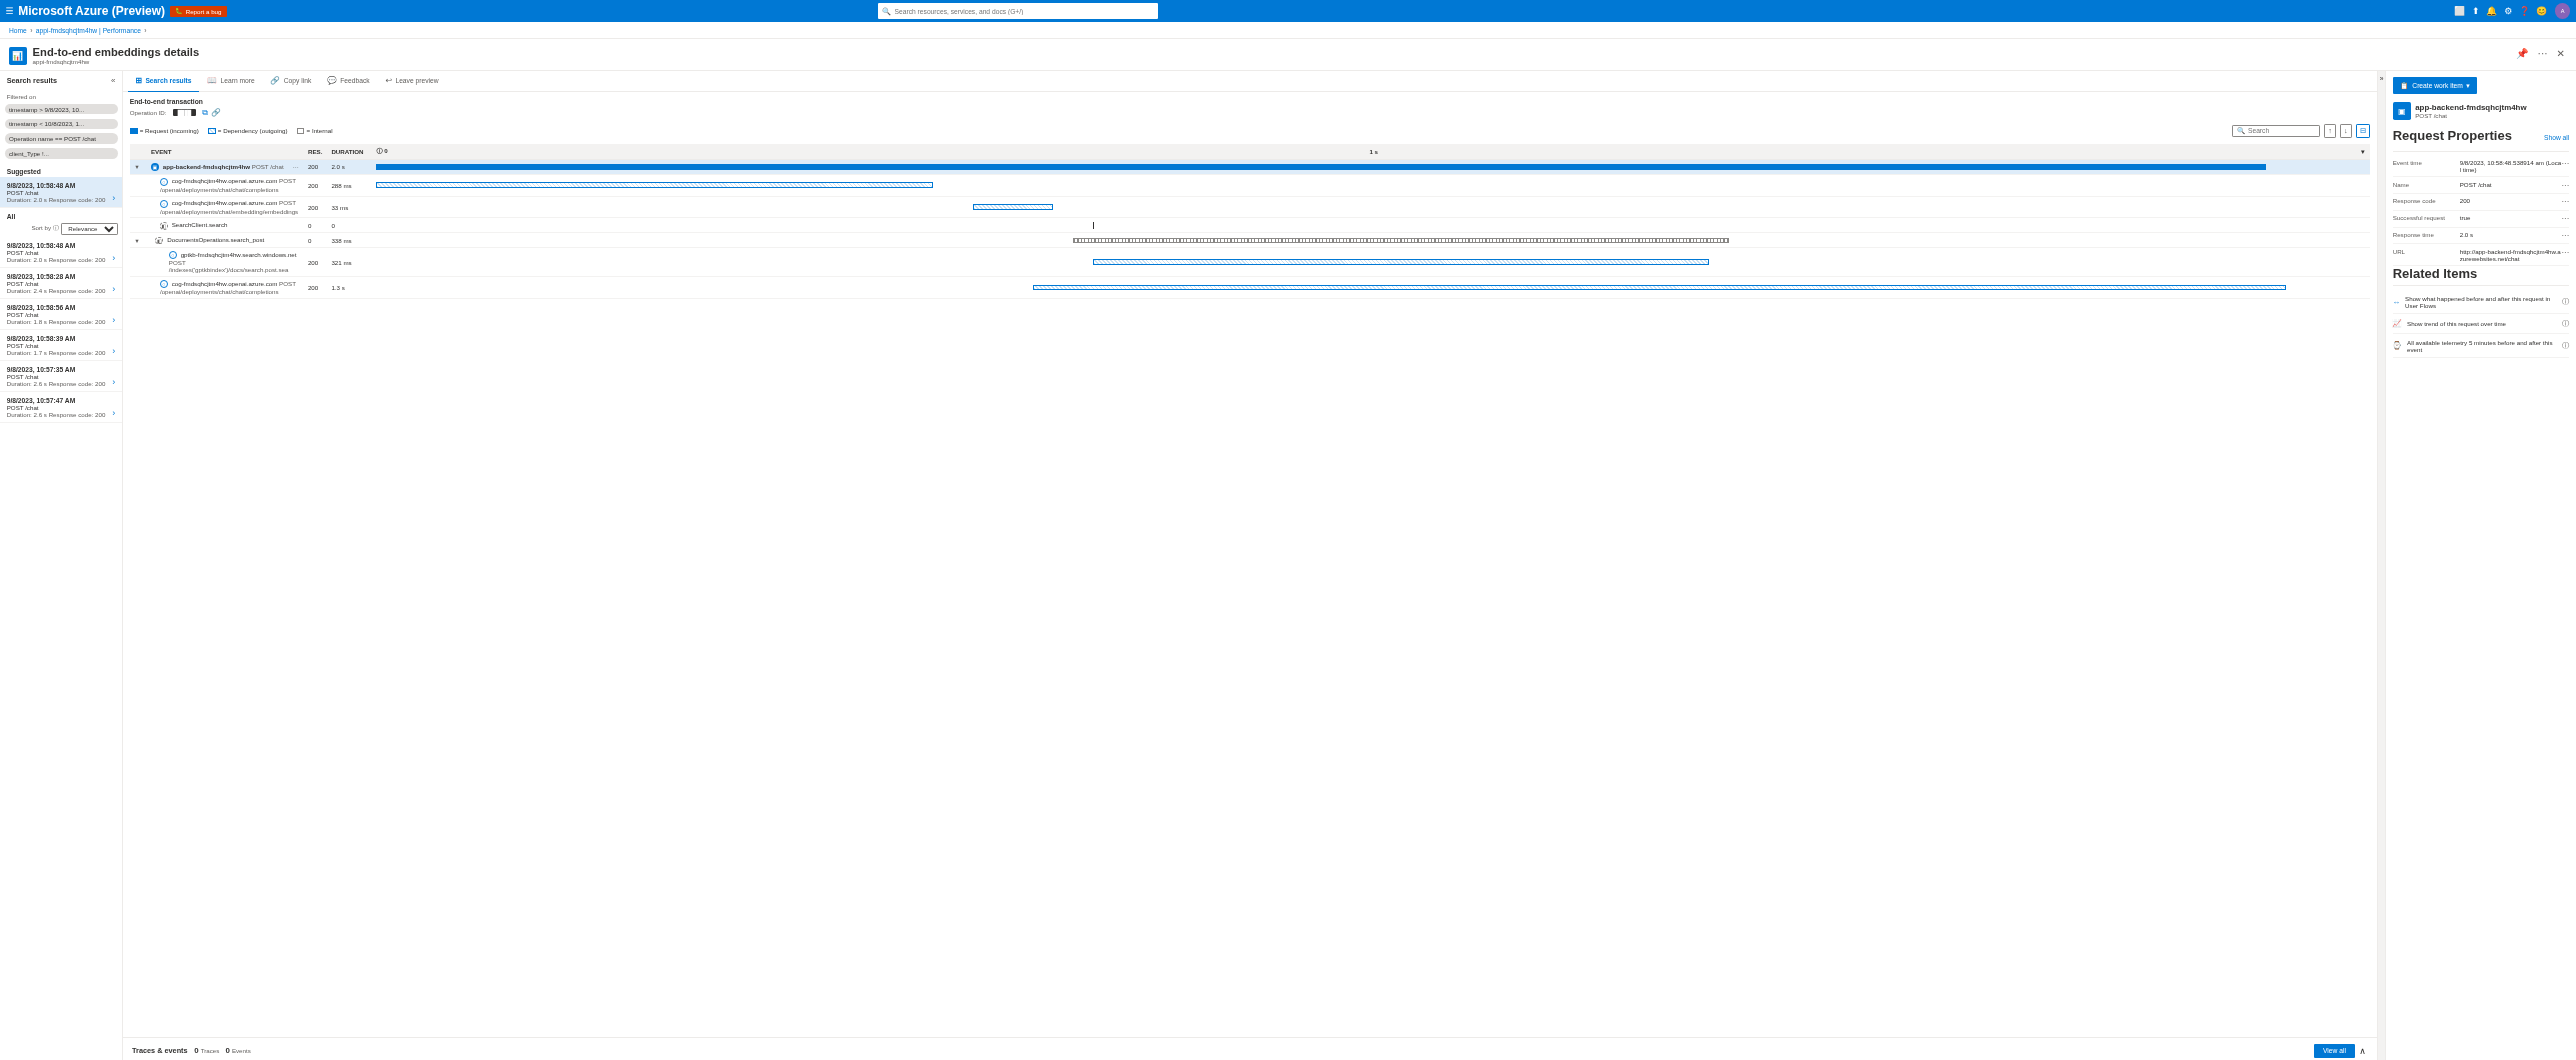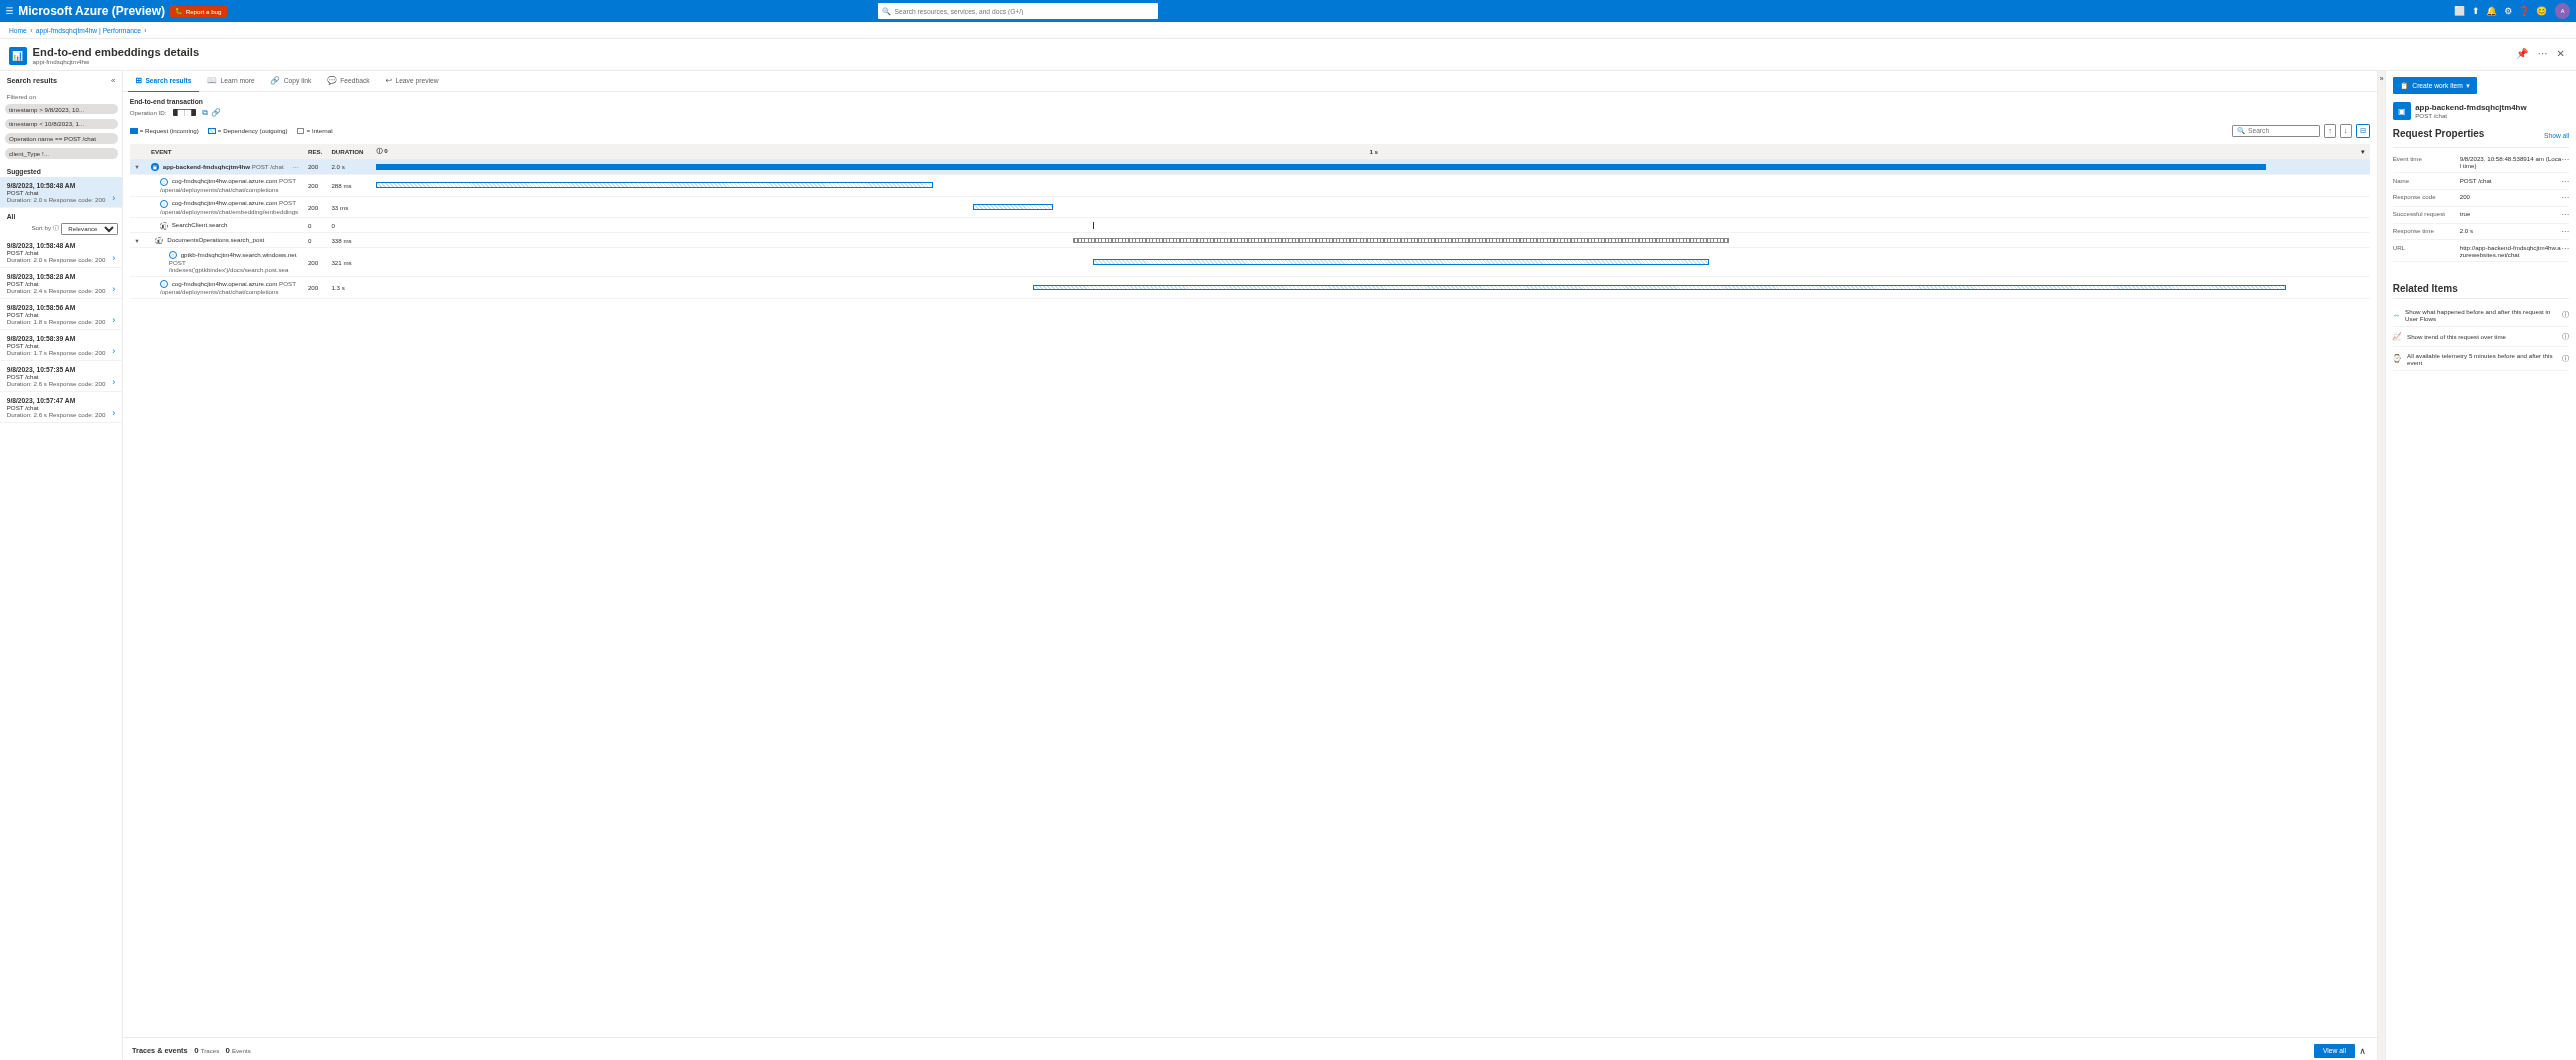--- a/index.html
+++ b/index.html
@@ -190,28 +190,28 @@
     .create-work-btn {
       display: flex; align-items: center; gap: 3.4px;
       background: #0078d4; color: #fff; border: none; border-radius: 1.1px;
       padding: 4.5px 7.9px; font-size: 6.7px; cursor: pointer; margin-bottom: 7.9px;
     }
     .app-name-row { display: flex; align-items: center; gap: 4.5px; margin-bottom: 7.9px; }
     .app-icon { width: 18px; height: 18px; background: #0078d4; border-radius: 1.7px; display: flex; align-items: center; justify-content: center; color: #fff; font-size: 7.9px; flex-shrink: 0; }
     .app-name { font-size: 7.9px; font-weight: 600; color: #323130; }
     .app-subtitle { font-size: 6.2px; color: #605e5c; }
 
-    .section-heading { font-size: 10px; font-weight: 600; color: #323130; margin-bottom: 4.5px; padding-bottom: 3.4px; border-bottom: 0.6px solid #edebe9; }
+    .section-heading { font-size: 13px; font-weight: 600; color: #323130; margin-bottom: 4.5px; padding-bottom: 3.4px; border-bottom: 0.6px solid #edebe9; }
     .show-all-link { color: #0078d4; font-size: 6.7px; text-decoration: none; cursor: pointer; }
     .prop-row { display: flex; align-items: flex-start; padding: 3.4px 0; border-bottom: 0.6px solid #f3f2f1; }
     .prop-label { font-size: 6.2px; color: #605e5c; width: 67px; flex-shrink: 0; }
     .prop-value { font-size: 6.2px; color: #323130; flex: 1; word-break: break-all; }
     .prop-more { background: none; border: none; cursor: pointer; color: #605e5c; font-size: 7.9px; }
 
-    .related-items-section { margin-top: 21px; }
+    .related-items-section { margin-top: 0; }
     .related-item {
       display: flex; align-items: center; gap: 4.5px; padding: 4.5px 0;
       border-bottom: 0.6px solid #f3f2f1; cursor: pointer;
     }
     .related-item-icon { color: #0078d4; font-size: 7.9px; flex-shrink: 0; }
     .related-item-text { font-size: 6.2px; color: #323130; flex: 1; }
     .info-icon { color: #605e5c; font-size: 7.3px; cursor: pointer; }
 
     .col-expand { width: 5.6px; }
     .col-event { width: 157px; }

